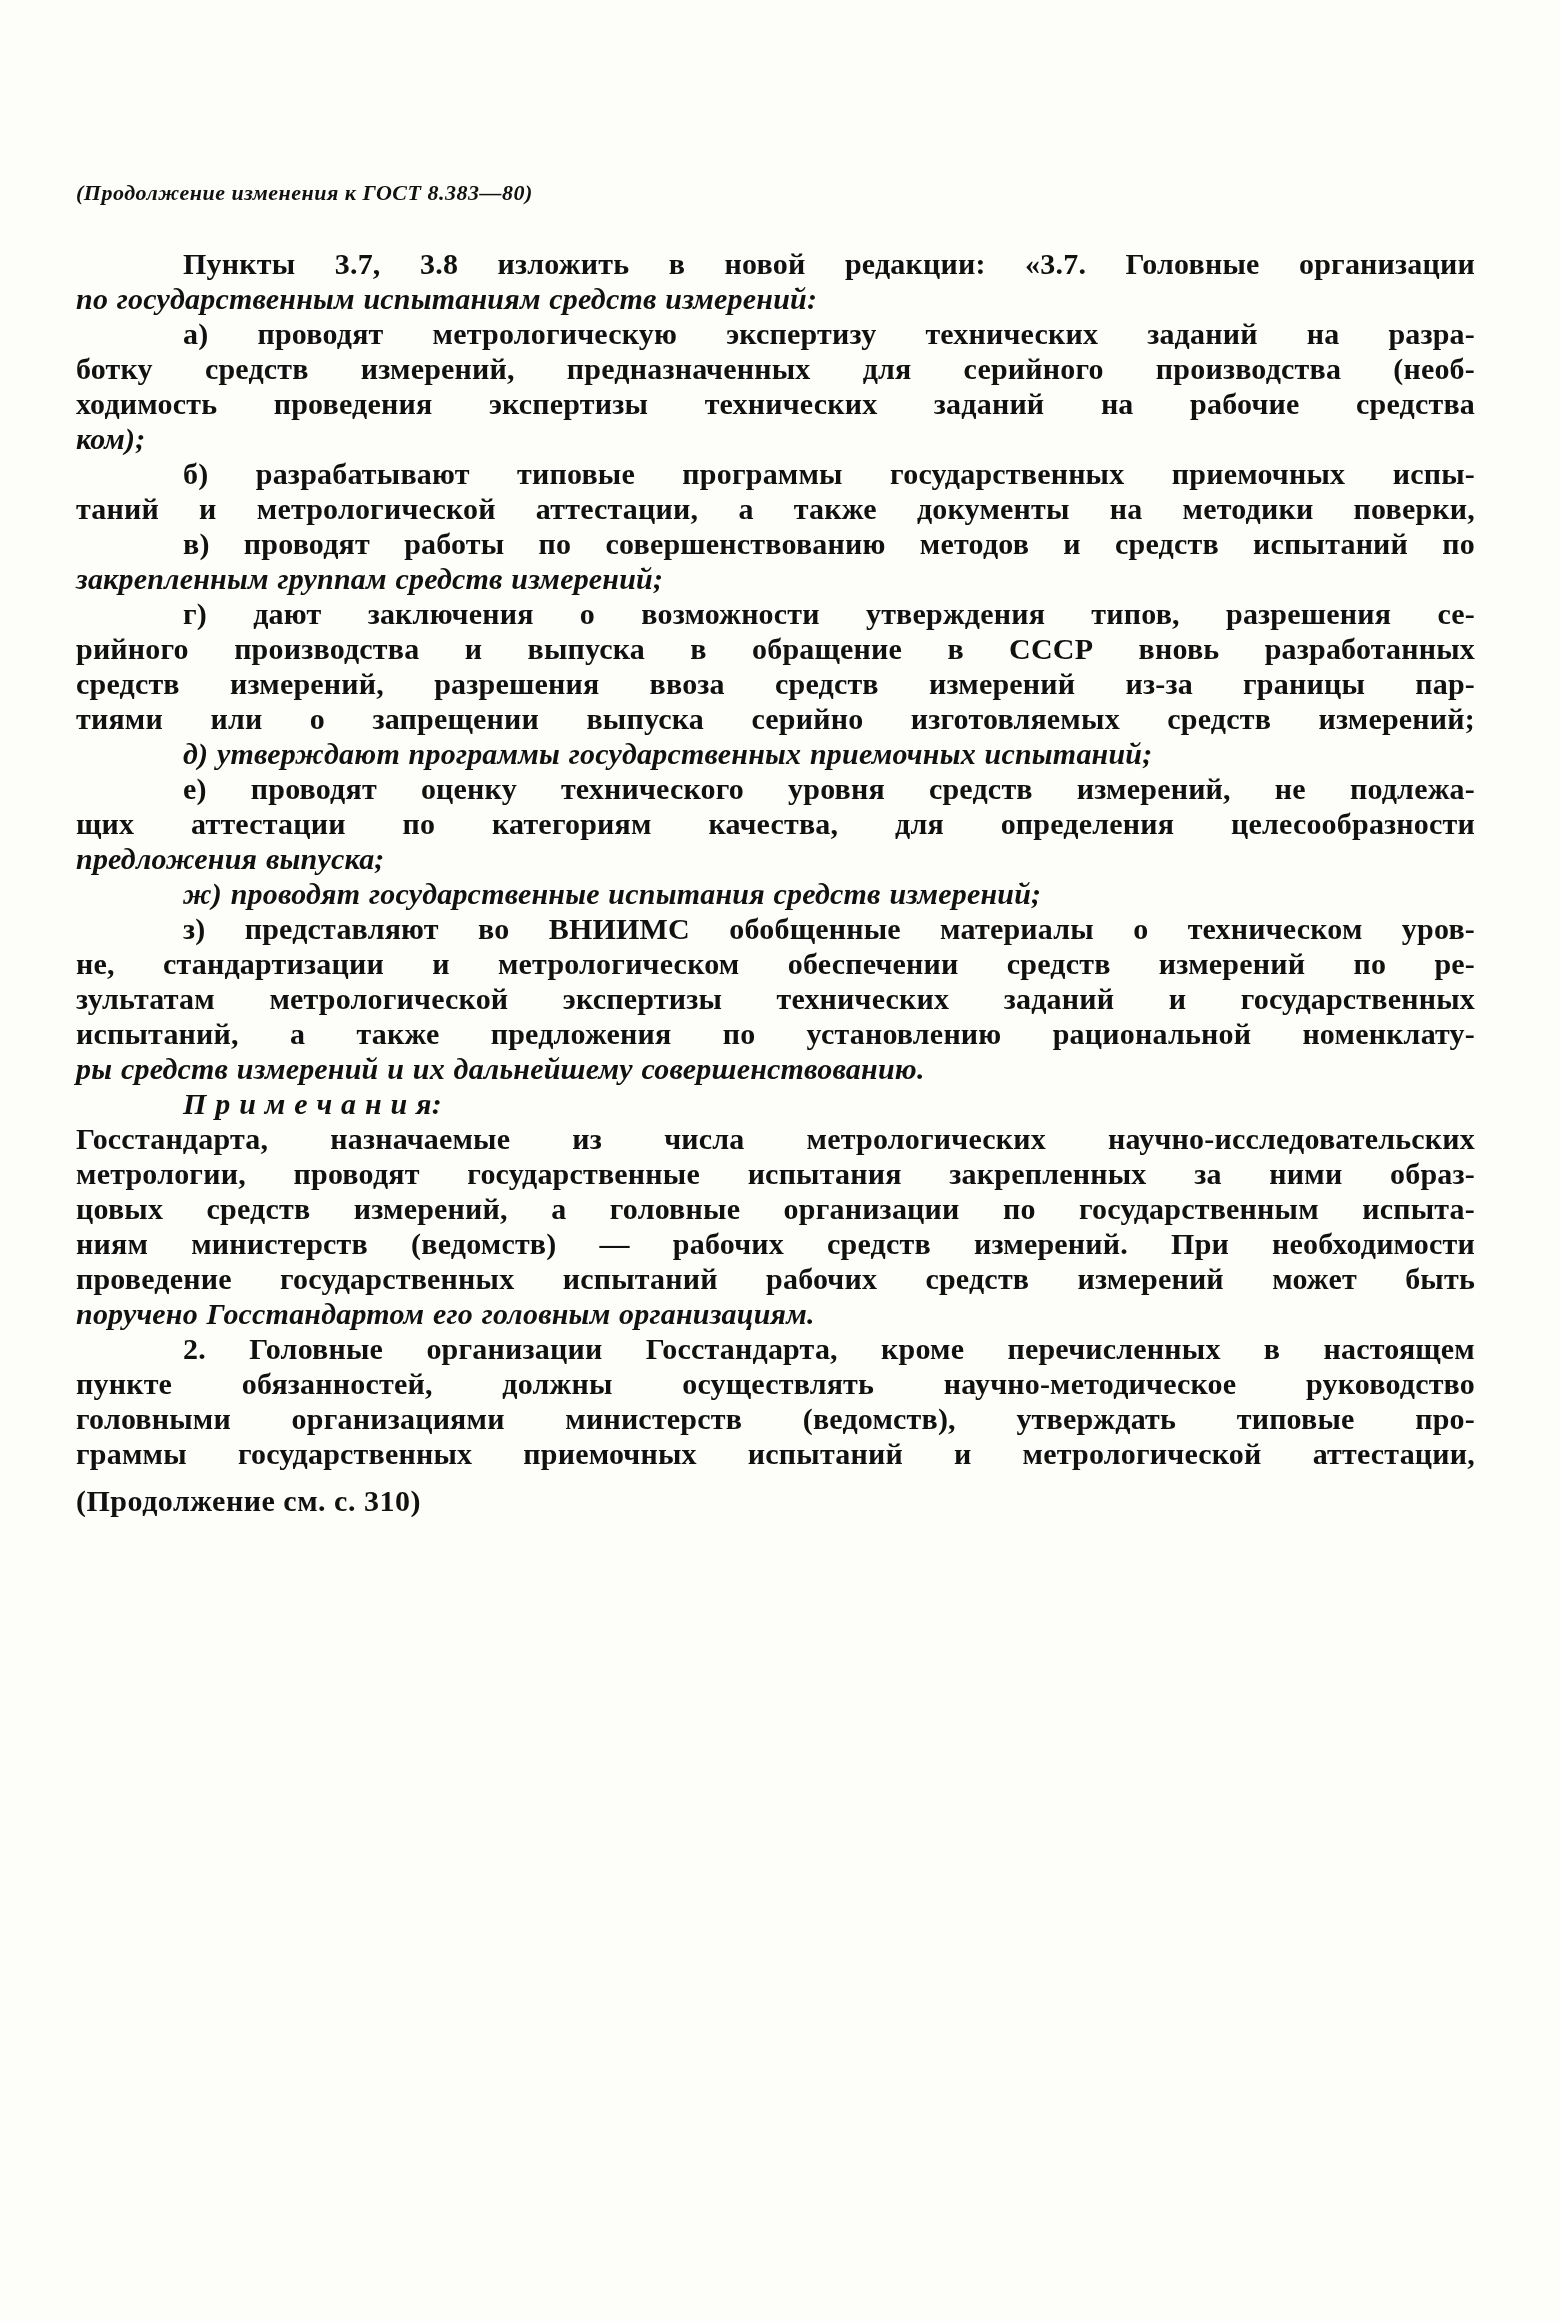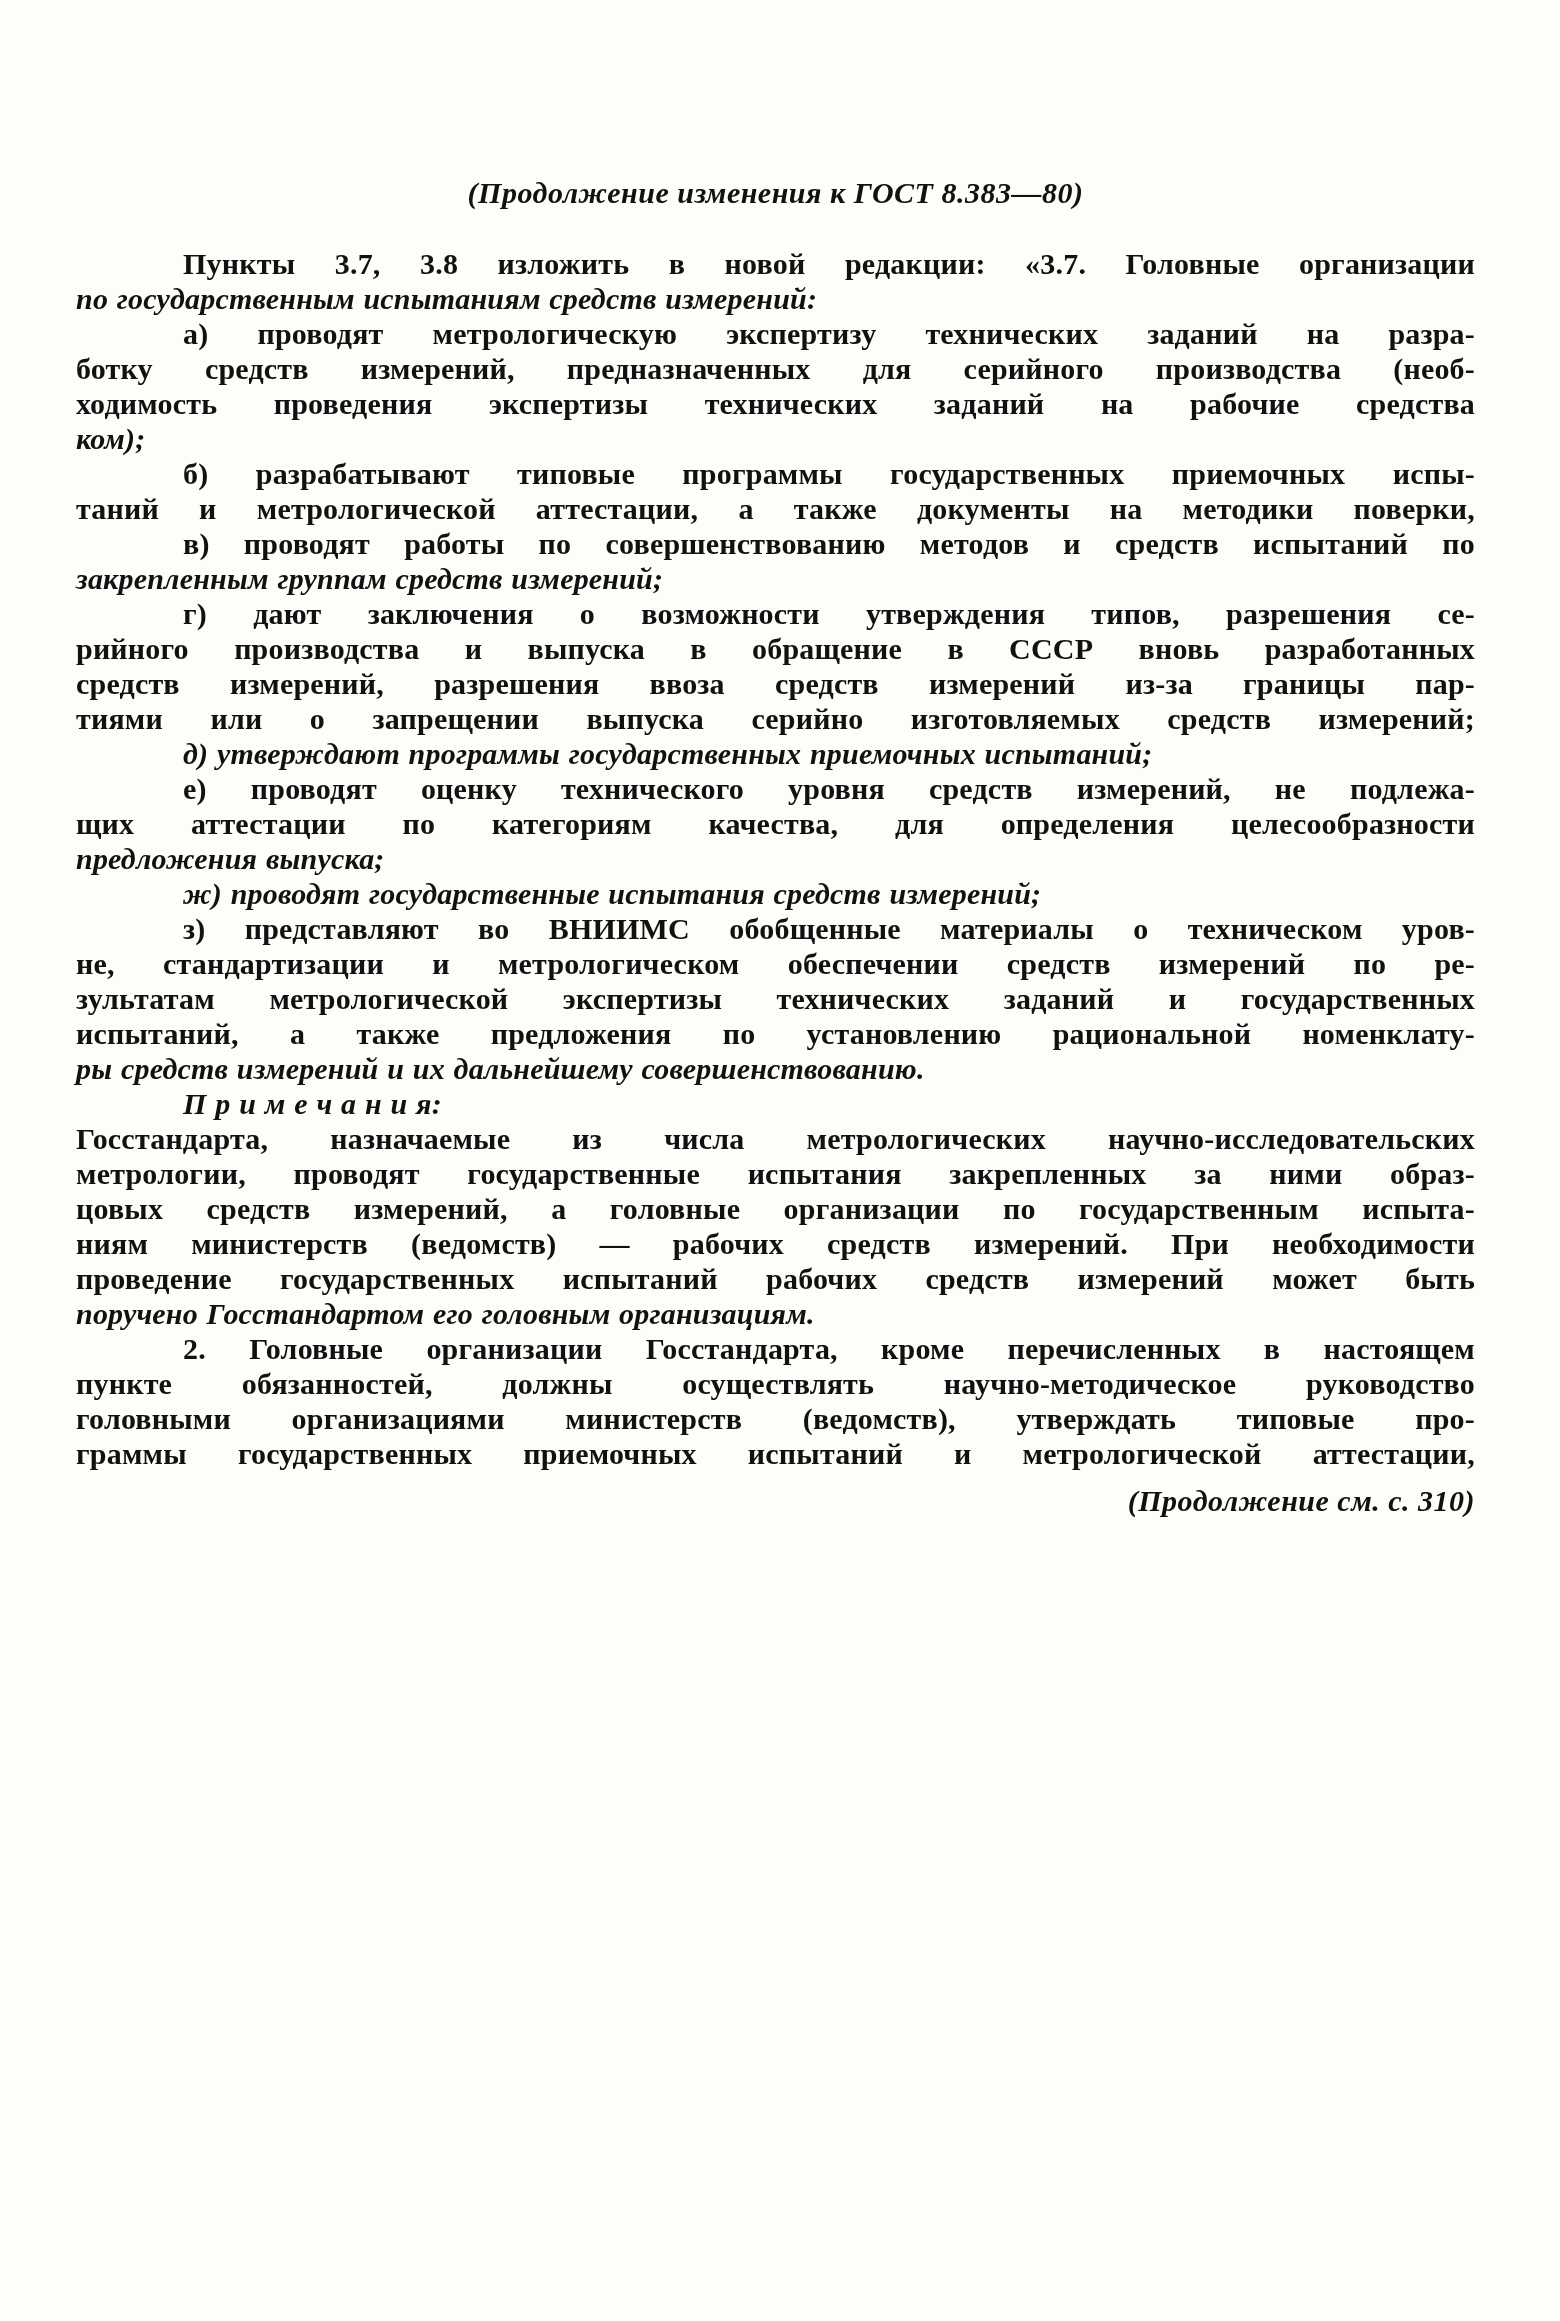--- a/index.html
+++ b/index.html
@@ -22,23 +22,23 @@
   }
   .content {
     position: absolute;
     left: 76px;
     top: 176px;
     width: 1399px;
   }
   .hdr {
     font-style: italic;
     font-weight: bold;
-    font-size: 30px;
+    font-size: 22px;
     line-height: 34px;
-    text-align: center;
+    text-align: left;
     letter-spacing: 0.5px;
     white-space: nowrap;
   }
   .body-block {
     margin-top: 36px;
   }
   .tline {
     font-size: 30px;
     line-height: 35px;
     font-weight: bold;
@@ -48,25 +48,23 @@
     word-spacing: 1px;
   }
   .tline.first {
     text-indent: 107px;
   }
   .tline.ragged {
     text-align-last: left;
     font-style: italic;
   }
   .ftr {
-    font-style: italic;
     font-weight: bold;
     font-size: 30px;
     line-height: 35px;
-    text-align: right;
     letter-spacing: 0.5px;
     margin-top: 11.7px;
     white-space: nowrap;
   }
 </style>
 </head>
 <body>
 
 <div class="page">
   <div class="content">

